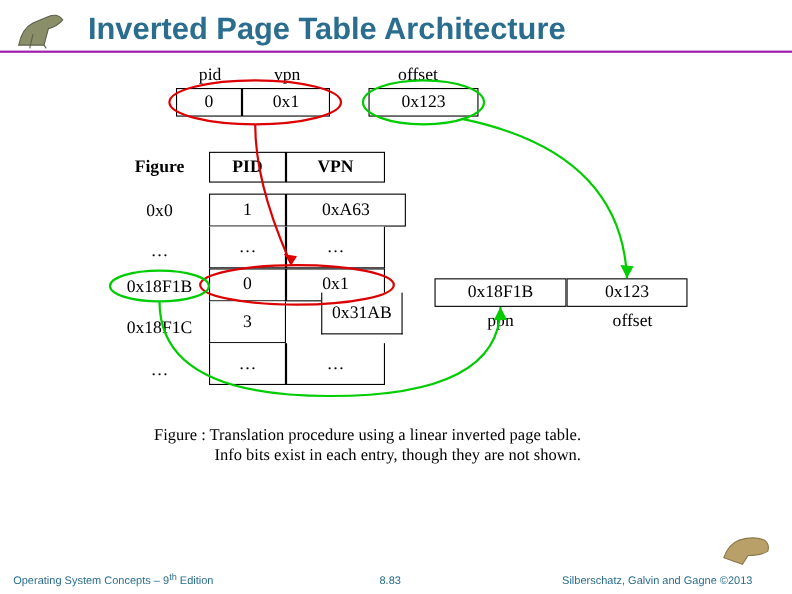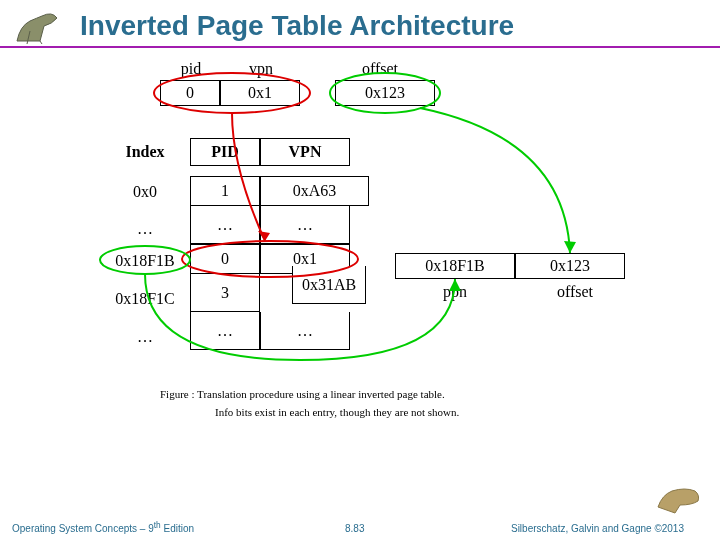--- a/index.html
+++ b/index.html
@@ -54,23 +54,22 @@
   }
   .label {
     position: absolute;
     font-family: "Times New Roman", serif;
     font-size: 16px;
     text-align: center;
   }
   .caption {
     position: absolute;
     font-family: "Times New Roman", serif;
-    font-size: 11px;
+    font-size: 15px;
     text-align: center;
-    margin-left: 20px;
   }
   .footer {
     position: absolute;
     bottom: 0;
     width: 696px;
     height: 22px;
     font-size: 10px;
     color: #2a6d8f;
   }
   .footer-left { position: absolute; left: 12px; bottom: 6px; }
@@ -98,21 +97,21 @@
 <div class="content">
 
   <div class="label" style="left:176px; top:12px; width:30px;">pid</div>
   <div class="label" style="left:246px; top:12px; width:30px;">vpn</div>
   <div class="label" style="left:355px; top:12px; width:50px;">offset</div>
 
   <div class="cell" style="left:160px; top:32px; width:60px; height:26px;">0</div>
   <div class="cell" style="left:220px; top:32px; width:80px; height:26px;">0x1</div>
   <div class="cell" style="left:335px; top:32px; width:100px; height:26px;">0x123</div>
 
-  <div class="label" style="left:115px; top:95px; width:60px; font-weight:bold;">Index</div>
+  <div class="label" style="left:115px; top:95px; width:60px; font-weight:bold;">Figure</div>
   <div class="cell" style="left:190px; top:90px; width:70px; height:28px; font-weight:bold;">PID</div>
   <div class="cell" style="left:260px; top:90px; width:90px; height:28px; font-weight:bold;">VPN</div>
 
   <div class="label" style="left:115px; top:135px; width:60px;">0x0</div>
   <div class="cell" style="left:190px; top:128px; width:70px; height:30px;">1</div>
   <div class="cell" style="left:260px; top:128px; width:109px; height:30px;">0xA63</div>
 
   <div class="label" style="left:130px; top:172px; width:30px;">…</div>
   <div class="cell" style="left:190px; top:158px; width:70px; height:38px; border-top:none;">…</div>
   <div class="cell" style="left:260px; top:158px; width:90px; height:38px; border-top:none;">…</div>

